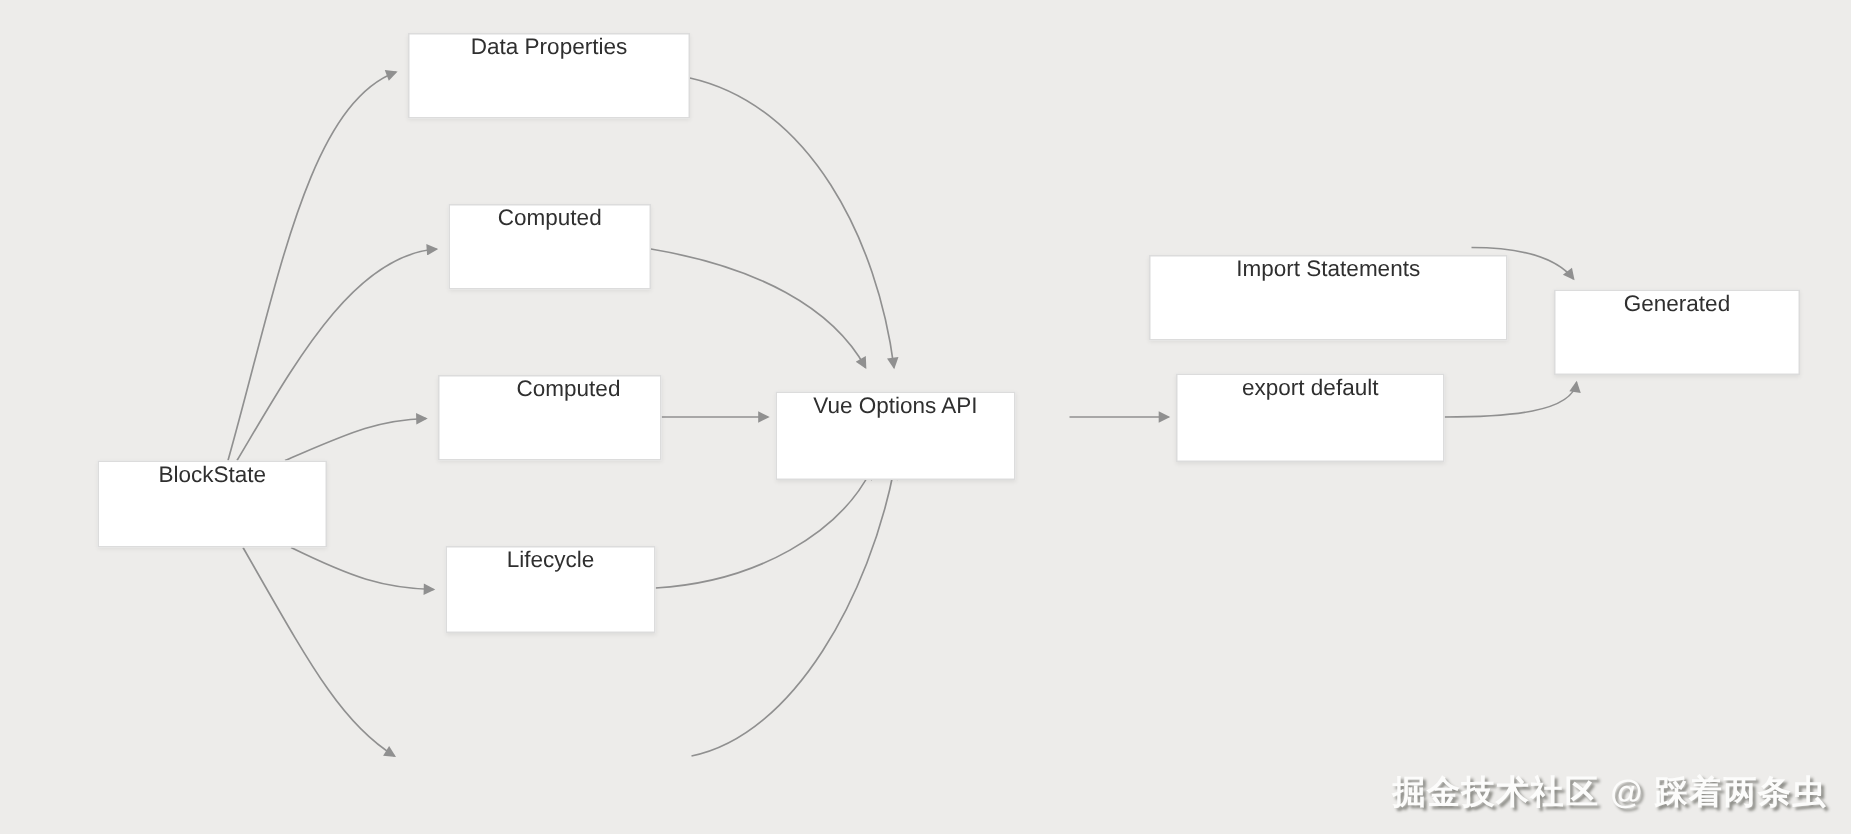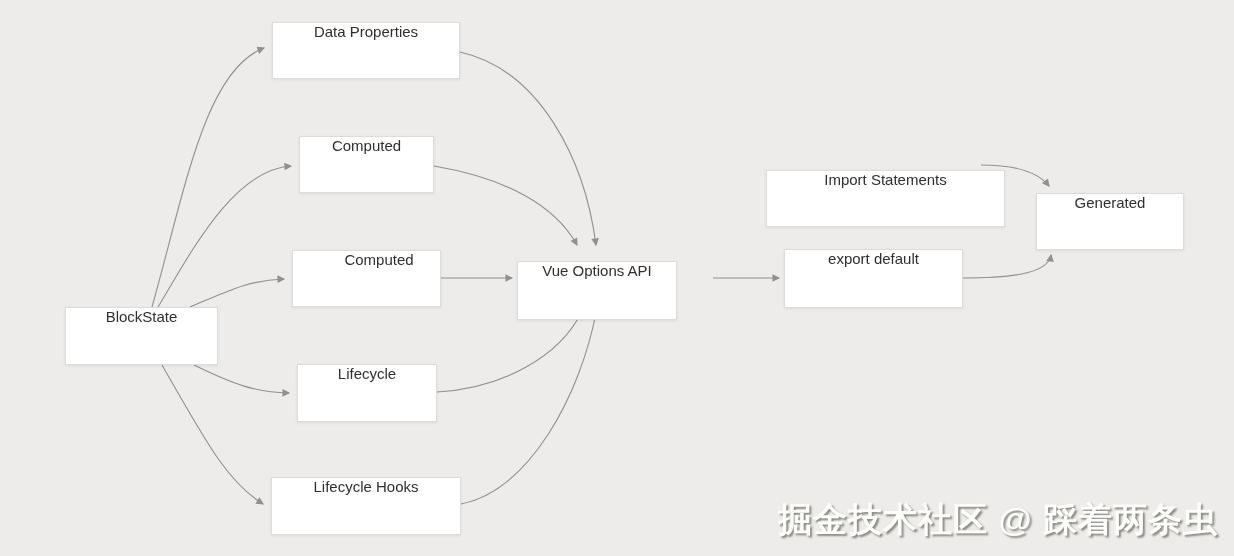--- a/index.html
+++ b/index.html
@@ -44,26 +44,26 @@
   
   .n-data-properties   { left: 272px;  top: 22px;  width: 188px; height: 57px; }
   .n-methods           { left: 299px;  top: 136px; width: 135px; height: 57px; }
   .n-computed          { left: 292px;  top: 250px; width: 149px; height: 57px; padding-left: 25px; }
   .n-blockstate        { left: 65px;   top: 307px; width: 153px; height: 58px; }
   .n-watchers          { left: 297px;  top: 364px; width: 140px; height: 58px; }
   .n-lifecycle-hooks   { left: 271px;  top: 477px; width: 190px; height: 58px; }
   .n-vue-options-api   { left: 517px;  top: 249px; width: 160px; height: 59px; margin-top: 12px; }
   .n-import-statements { left: 766px;  top: 135px; width: 239px; height: 57px; margin-top: 35px; }
   .n-export-default    { left: 784px;  top: 249px; width: 179px; height: 59px; }
-  .n-generated         { left: 1036px; top: 193px; width: 148px; height: 57px; }
+  .n-generated         { left: 1036px; top: 193px; width: 164px; height: 57px; }
   .watermark {
     position: absolute;
     right: 16px;
     bottom: 13px;
-    font-size: 34px;
+    font-size: 22px;
     font-weight: bold;
     letter-spacing: 1px;
     color: #fcfcfb;
     text-shadow: 2px 2px 2px #8b8b86;
     user-select: none;
   }
 </style>
 </head>
 <body>
 
@@ -98,23 +98,20 @@
   </div>
   <div class="node n-computed">
     <span>Computed</span>
   </div>
   <div class="node n-blockstate">
     <span>BlockState</span>
   </div>
   <div class="node n-watchers">
     <span>Lifecycle</span>
   </div>
-  <div class="node n-lifecycle-hooks">
-    <span>Lifecycle Hooks</span>
-  </div>
   <div class="node n-vue-options-api">
     <span>Vue Options API</span>
   </div>
   <div class="node n-import-statements">
     <span>Import Statements</span>
   </div>
   <div class="node n-export-default">
     <span>export default</span>
   </div>
   <div class="node n-generated">

